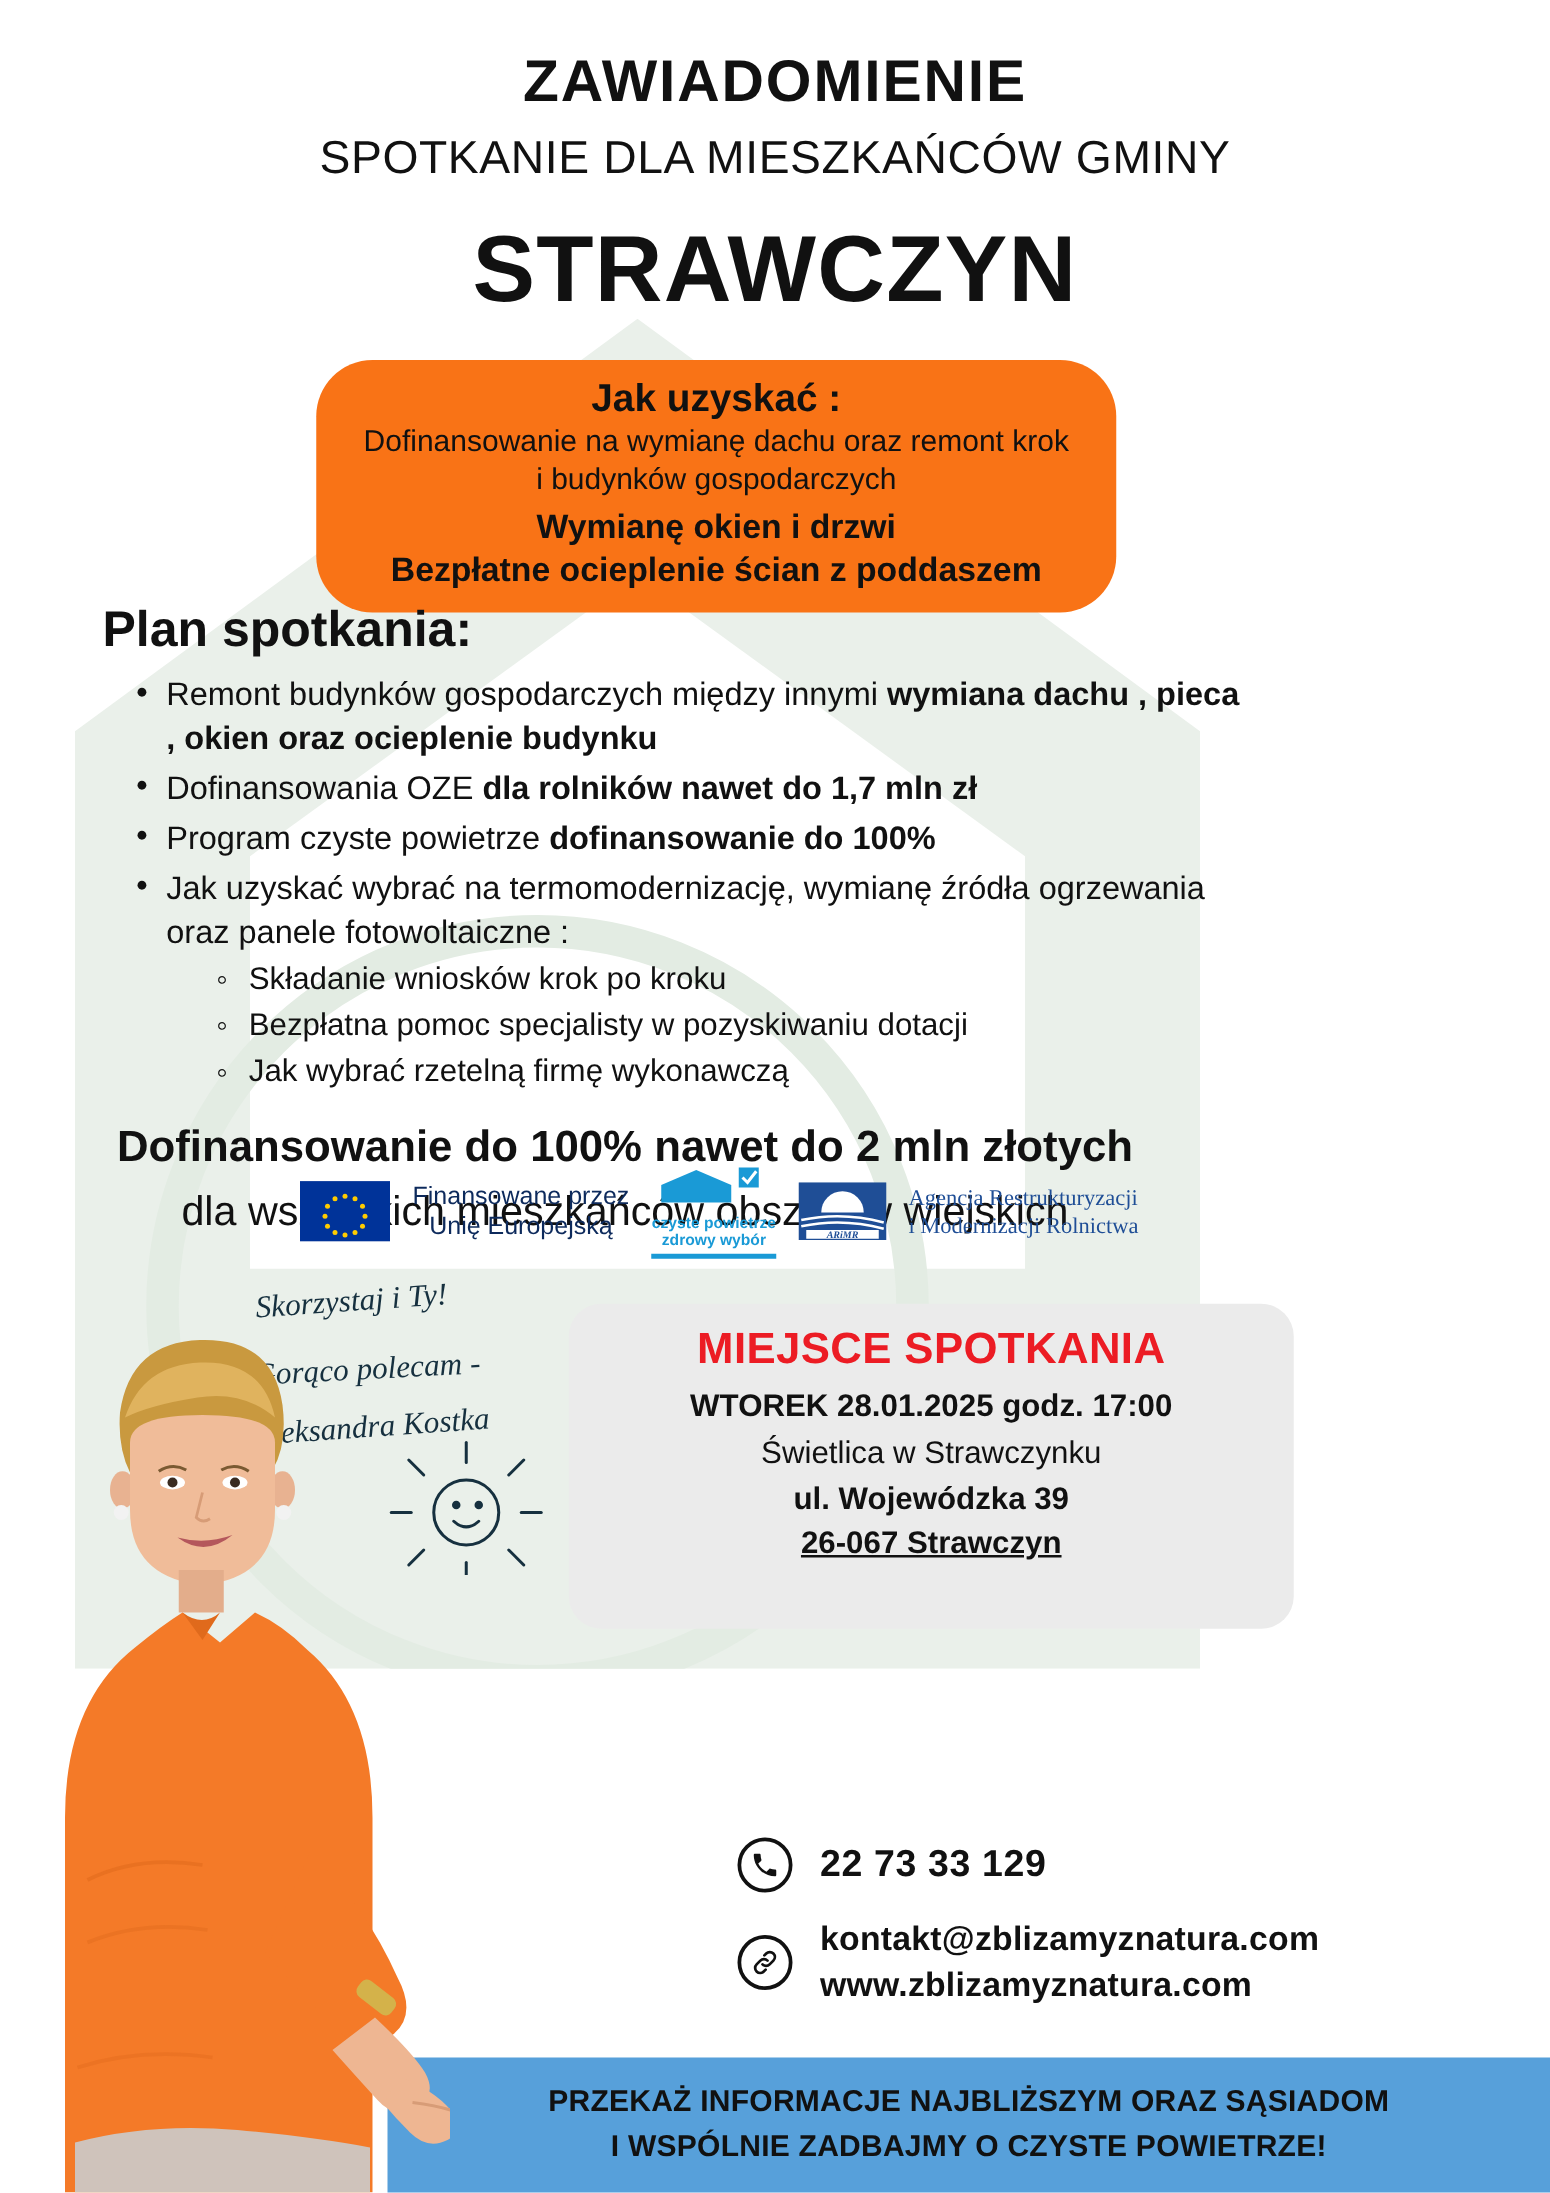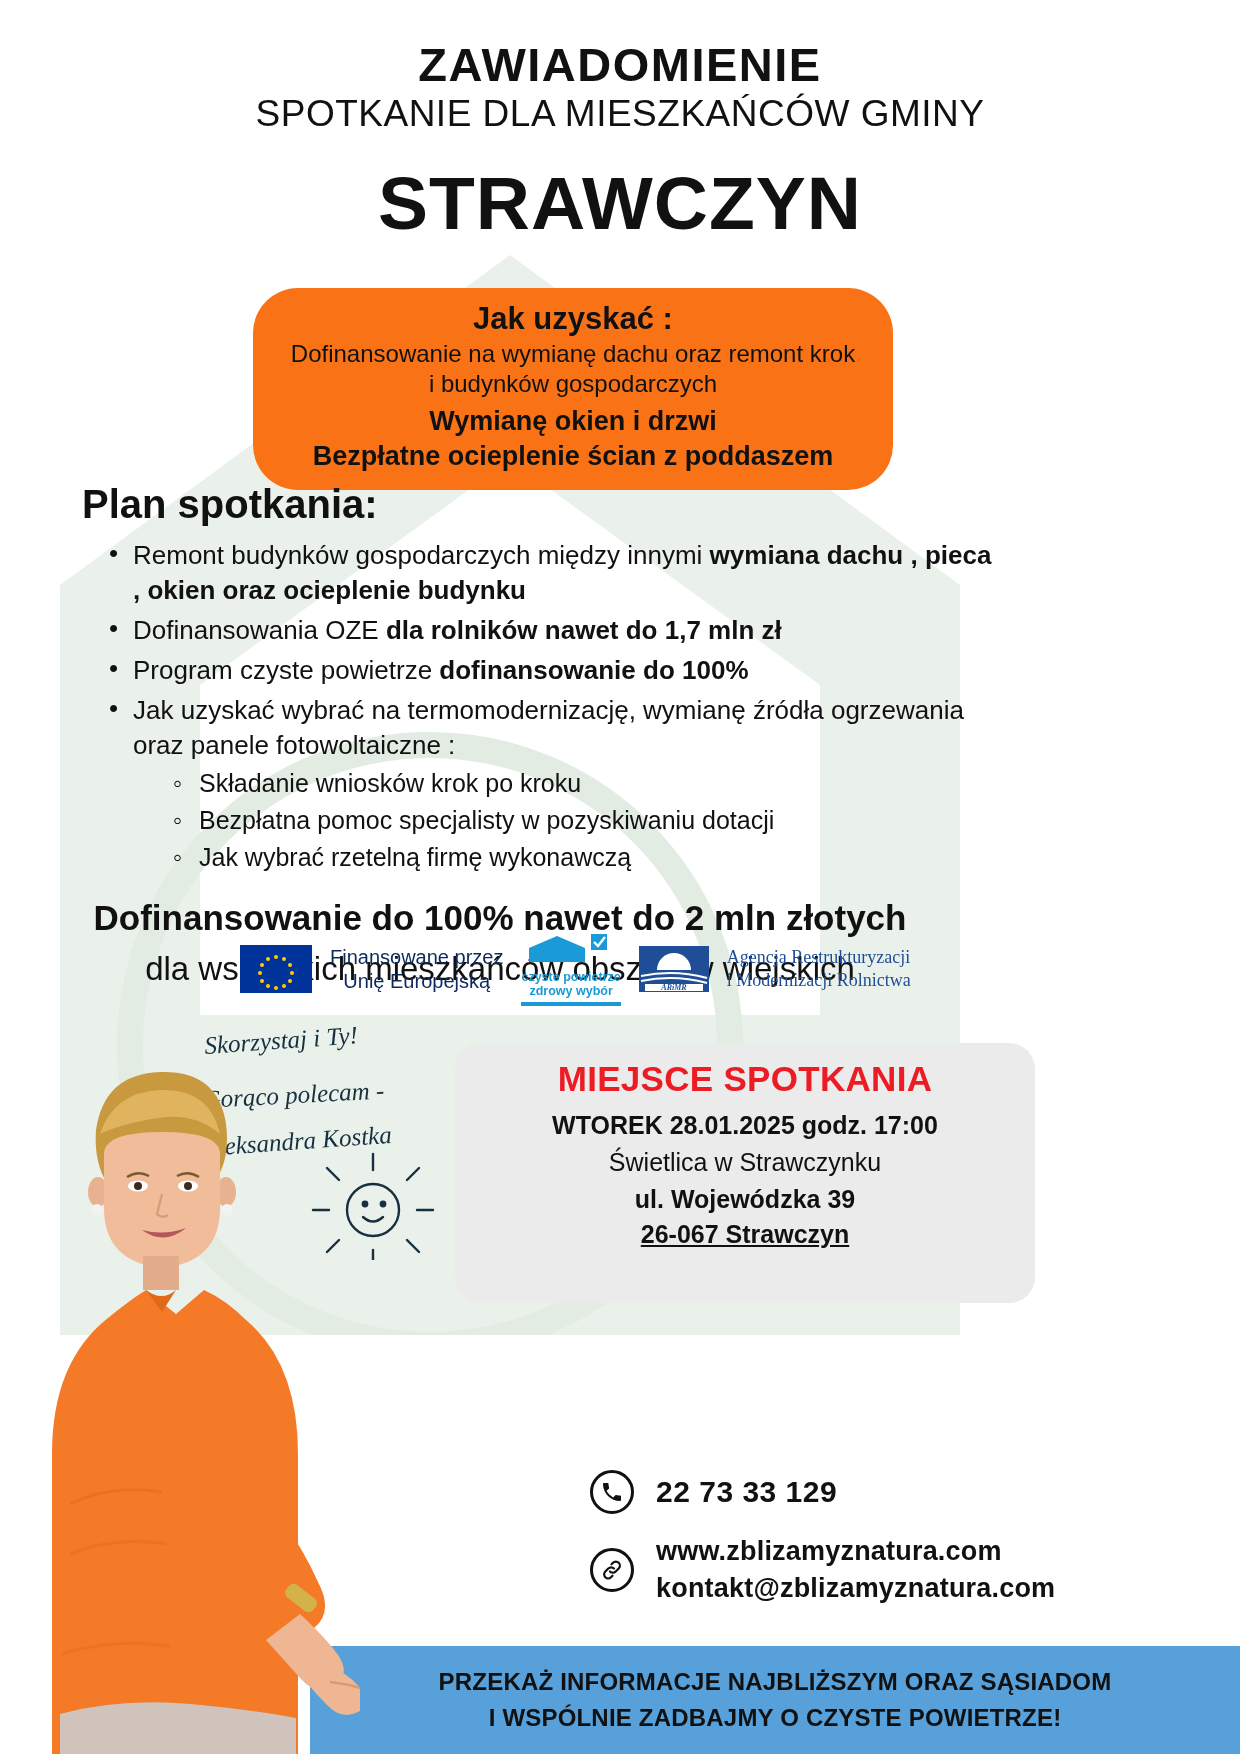--- a/index.html
+++ b/index.html
@@ -22,21 +22,21 @@
   }
 
   
   .header{ position:absolute; top:0; left:0; width:1240px; z-index:5; text-align:center; }
   .t-zawiadomienie{
     font-size:47px; font-weight:bold; letter-spacing:1.5px;
     margin-top:40px; line-height:1.05;
   }
   .t-spotkanie{
     font-size:37px; font-weight:normal; letter-spacing:0.5px;
-    margin-top:6px; line-height:1.05;
+    margin-top:18px; line-height:1.05;
   }
   .t-strawczyn{
     font-size:75px; font-weight:bold; letter-spacing:1px;
     margin-top:30px; line-height:1.05;
   }
 
   
   .blue-box{
     position:absolute;
     left:253px; top:288px; width:640px;
@@ -293,22 +293,22 @@
   </div>
 
   <div class="c-row">
     <div class="c-icon">
       <svg width="24" height="24" viewBox="0 0 24 24" fill="none" stroke="#111" stroke-width="2.2" stroke-linecap="round">
         <path d="M10 13.5a4 4 0 0 0 5.7 0l3-3a4 4 0 0 0-5.7-5.7l-1.5 1.5"></path>
         <path d="M14 10.5a4 4 0 0 0-5.7 0l-3 3a4 4 0 0 0 5.7 5.7l1.5-1.5"></path>
       </svg>
     </div>
     <div class="c-lines">
+      <div class="c-mail">kontakt@zblizamyznatura.com</div>
       <div class="c-mail">www.zblizamyznatura.com</div>
-      <div class="c-mail">kontakt@zblizamyznatura.com</div>
     </div>
   </div>
 </div>
 
 <svg class="photo" viewBox="0 0 360 720">
 
   <path d="M96 96 q8 -56 64 -58 q58 -2 66 52 q4 32 -8 52 q-6 -28 -30 -34 q-30 -8 -62 6 q-22 10 -22 30 q-10 -20 -8 -48z" fill="#c9993f"></path>
   <path d="M100 100 q14 -42 60 -44 q50 -2 60 44 q-26 -22 -62 -16 q-38 6 -58 16z" fill="#e0b35e"></path>
 
   <ellipse cx="98" cy="158" rx="10" ry="15" fill="#e8b291"></ellipse>

